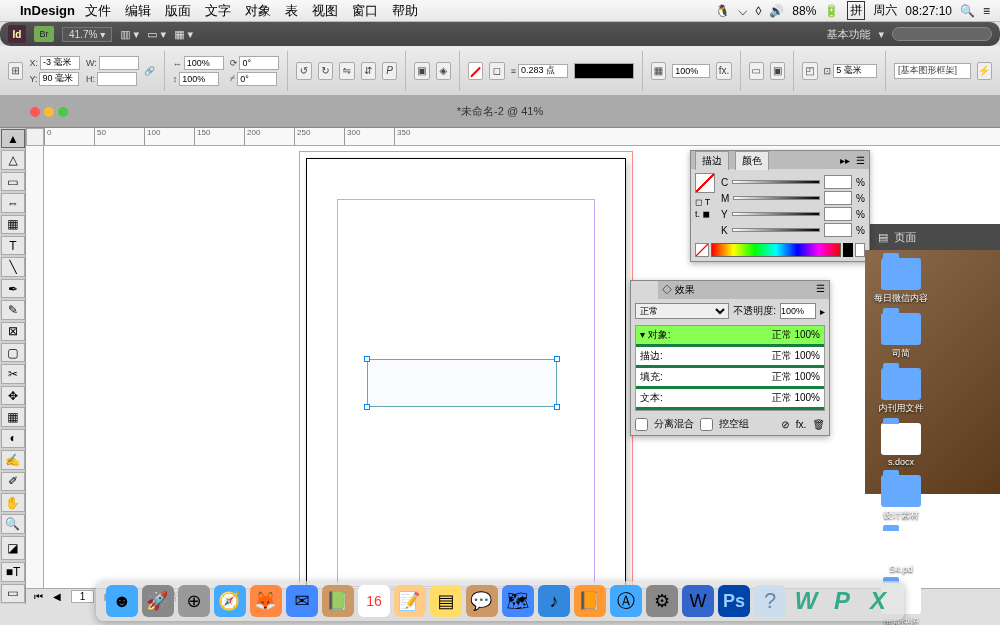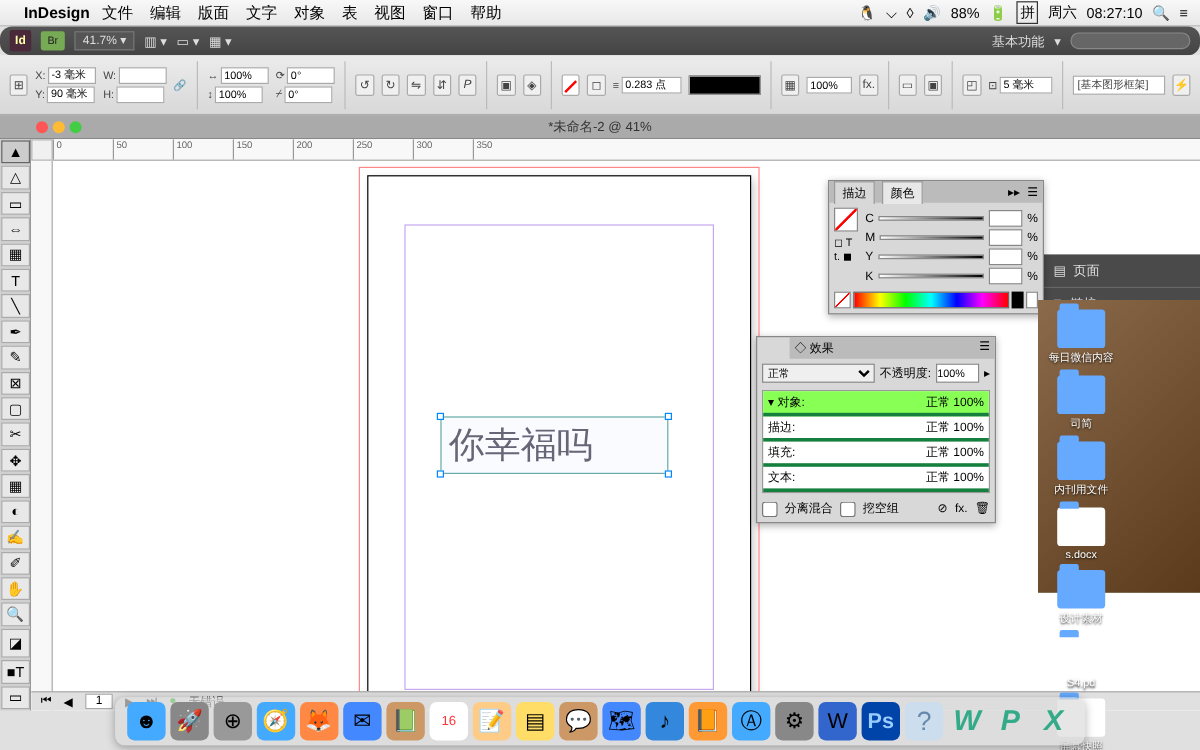--- a/index.html
+++ b/index.html
@@ -19,21 +19,21 @@
 .app-row1 .search { width: 100px; height: 14px; background: #666; border-radius: 8px; border: 1px solid #888; }
 
 .control-bar { height: 50px; background: linear-gradient(#ececec,#d8d8d8); border-bottom: 1px solid #aaa; display:flex; align-items:center; padding: 2px 8px; font-size: 9px; color: #444; gap: 6px; }
 .control-bar .field { display:flex; align-items:center; gap: 2px; }
 .control-bar input { width: 40px; height: 14px; font-size: 9px; border: 1px solid #aaa; padding: 0 2px; background: #fff;}
 .control-bar .icon-btn { width: 18px; height: 18px; border: 1px solid #aaa; background: #f0f0f0; border-radius: 2px; display:inline-flex; align-items:center; justify-content:center; font-size: 10px;}
 .control-bar .group { display: flex; flex-direction: column; gap: 2px; }
 .control-bar .sep { width: 1px; height: 40px; background: #bbb; margin: 0 2px; }
 .control-bar .dropdown { width: 70px; height: 16px; border: 1px solid #aaa; background: #fff; font-size: 9px; display:flex; align-items:center; padding: 0 3px;}
 
-.doc-tab { height: 20px; background: #aaa; display:flex; align-items:center; justify-content:center; font-size: 11px; color: #333; border-bottom: 1px solid #888;}
+.doc-tab { height: 32px; background: #aaa; display:flex; align-items:center; justify-content:center; font-size: 11px; color: #333; border-bottom: 1px solid #888;}
 .doc-tab .traffic { position:absolute; left: 30px; display:flex; gap:4px;}
 .doc-tab .traffic span { width:10px; height:10px; border-radius:50%; }
 
 .workspace { position: relative; height: 476px; display: flex; }
 
 .toolbox { width: 26px; background: #d0d0d0; border-right: 1px solid #999; display:flex; flex-direction:column; }
 .toolbox .tool { width: 24px; height: 22px; border: 1px solid #aaa; background: #e8e8e8; margin: 1px; display:flex; align-items:center; justify-content:center; font-size: 12px; cursor:pointer; }
 .toolbox .tool.sel { background: #ccc; border-color: #666; }
 
 .canvas-area { flex: 1; background: #fff; position: relative; overflow: hidden; }
@@ -256,21 +256,20 @@
         <span>250</span>
         <span>300</span>
         <span>350</span>
     </div>
     <div class="ruler-v"></div>
 
     <div class="page">
       <div class="bleed"></div>
       <div class="margin"></div>
       <div class="text-frame">
-        <span class="text-content">你幸福吗</span>
         <div class="anchor" style="top:-4px;left:-4px;"></div>
         <div class="anchor" style="top:-4px;right:-4px;"></div>
         <div class="anchor" style="bottom:-4px;left:-4px;"></div>
         <div class="anchor" style="bottom:-4px;right:-4px;"></div>
       </div>
     </div>
 
     <div class="status-bar">
       <span>⏮</span>
       <span>◀</span>
@@ -409,21 +408,21 @@
 
 <div class="dock">
   <div class="app" style="background:#4af;">☻</div>
   <div class="app" style="background:#888;">🚀</div>
   <div class="app" style="background:#999;">⊕</div>
   <div class="app" style="background:#4af;">🧭</div>
   <div class="app" style="background:#f84;">🦊</div>
   <div class="app" style="background:#48f;">✉</div>
   <div class="app" style="background:#c96;">📗</div>
   <div class="app" style="background:#fff;">
-      <span style="font-size:11px;color:#f33;">16</span>
+      <span style="font-size:14px;color:#f33;">16</span>
     </div>
   <div class="app" style="background:#fc8;">📝</div>
   <div class="app" style="background:#fd6;">▤</div>
   <div class="app" style="background:#c96;">💬</div>
   <div class="app" style="background:#48f;">🗺</div>
   <div class="app" style="background:#38d;">♪</div>
   <div class="app" style="background:#f93;">📙</div>
   <div class="app" style="background:#4af;">Ⓐ</div>
   <div class="app" style="background:#888;">⚙</div>
   <div class="app" style="background:#36c;">W</div>

